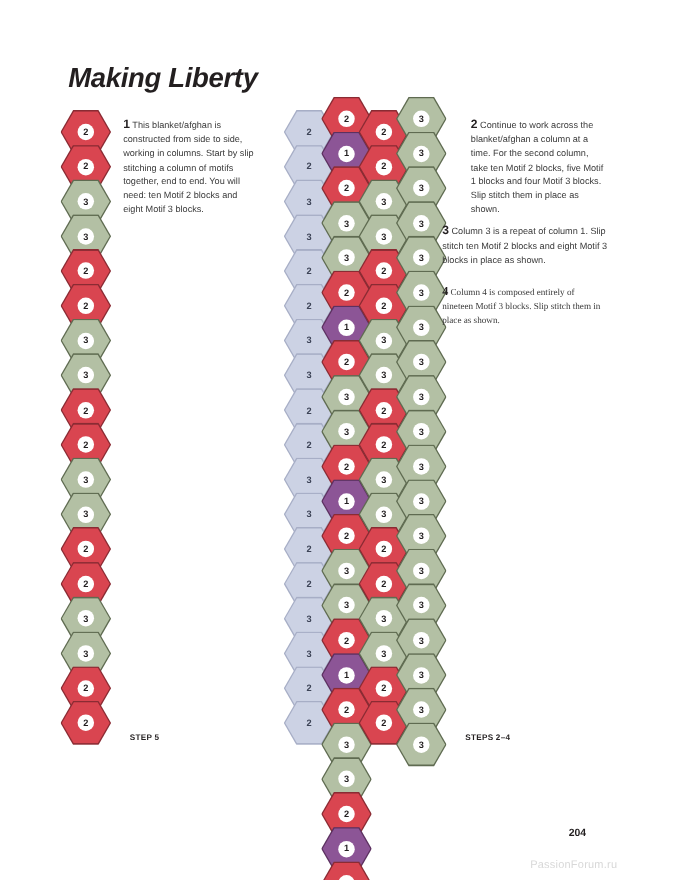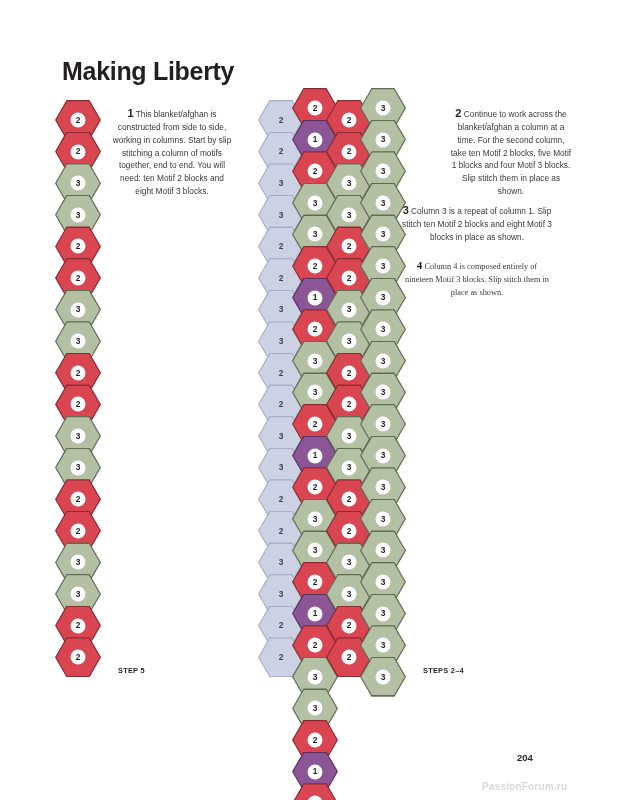--- a/index.html
+++ b/index.html
@@ -16,37 +16,38 @@
 
   
   #page-title {
     position: absolute;
     left: 62px;
     top: 40px;
     font-size: 25px;
     font-weight: bold;
     letter-spacing: -0.3px;
     color: #231f20;
+    font-style: italic;
   }
 
   
   .step-text {
     position: absolute;
     font-size: 8.3px;
     line-height: 12.8px;
     color: #3a3a3a;
-    text-align: center;
+    text-align: left;
   }
   .step-num {
     font-size: 11px;
     font-weight: bold;
     color: #231f20;
   }
   #step1-text { left: 112px; top: 99px; width: 120px; }
-  #step2-text { left: 423px; top: 99px; width: 150px; padding-left: 26px; }
+  #step2-text { left: 402px; top: 99px; width: 150px; padding-left: 26px; }
   #step3-text { left: 402px; top: 196px; width: 150px; }
   #step4-text { left: 402px; top: 251px; width: 150px; font-family: Liberation Serif, serif; }
 
   
   .caption {
     position: absolute;
     font-size: 7.4px;
     font-weight: bold;
     letter-spacing: 0.25px;
     color: #231f20;
@@ -61,21 +62,21 @@
     top: 752px;
     font-size: 9.5px;
     font-weight: bold;
     color: #231f20;
   }
   #watermark {
     position: absolute;
     left: 482px;
     top: 781px;
     font-size: 10px;
-    font-weight: bold;
+    font-weight: normal;
     color: #d8d8d8;
     letter-spacing: 0.2px;
     white-space: nowrap;
   }
 
   
   .hex-stage { position: absolute; }
   #diagram-left  { left: 55px;  top: 88px;  width: 60px;  height: 600px; }
   #diagram-right { left: 258px; top: 88px;  width: 145px; height: 600px; }
 

